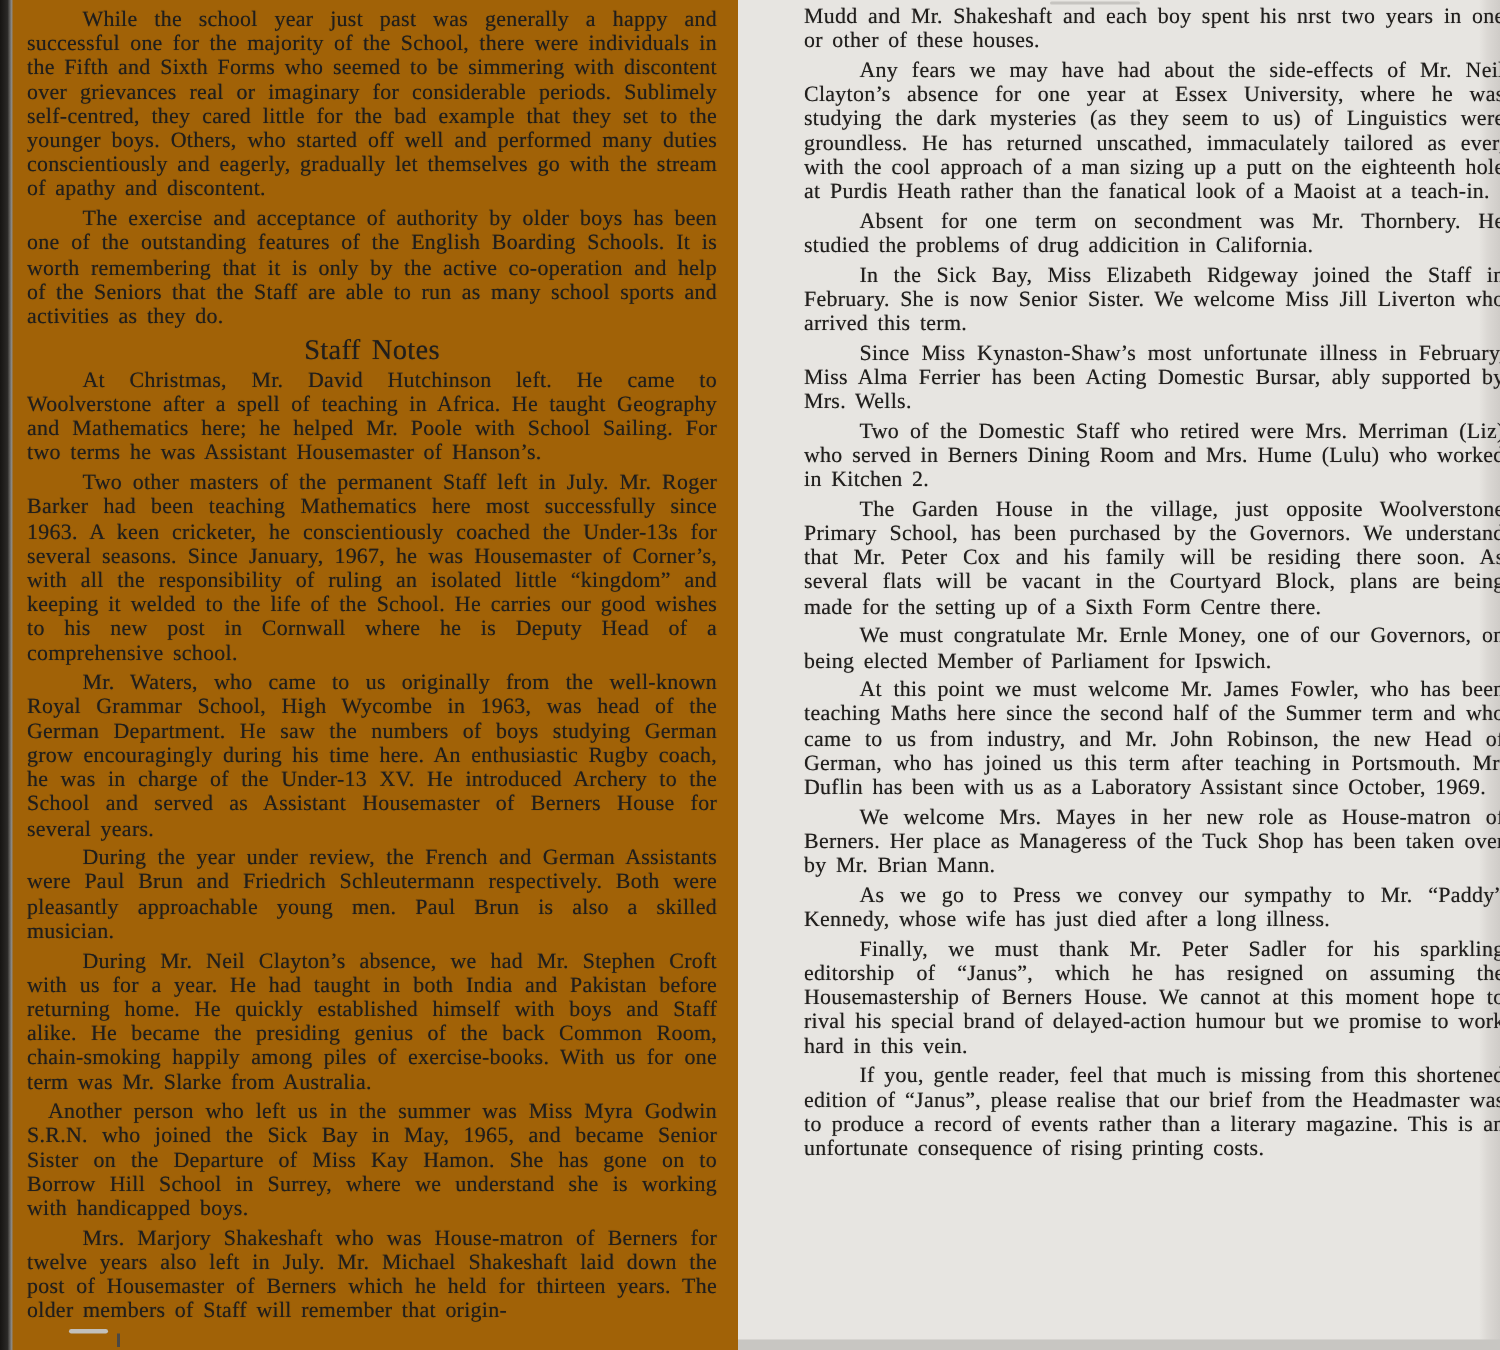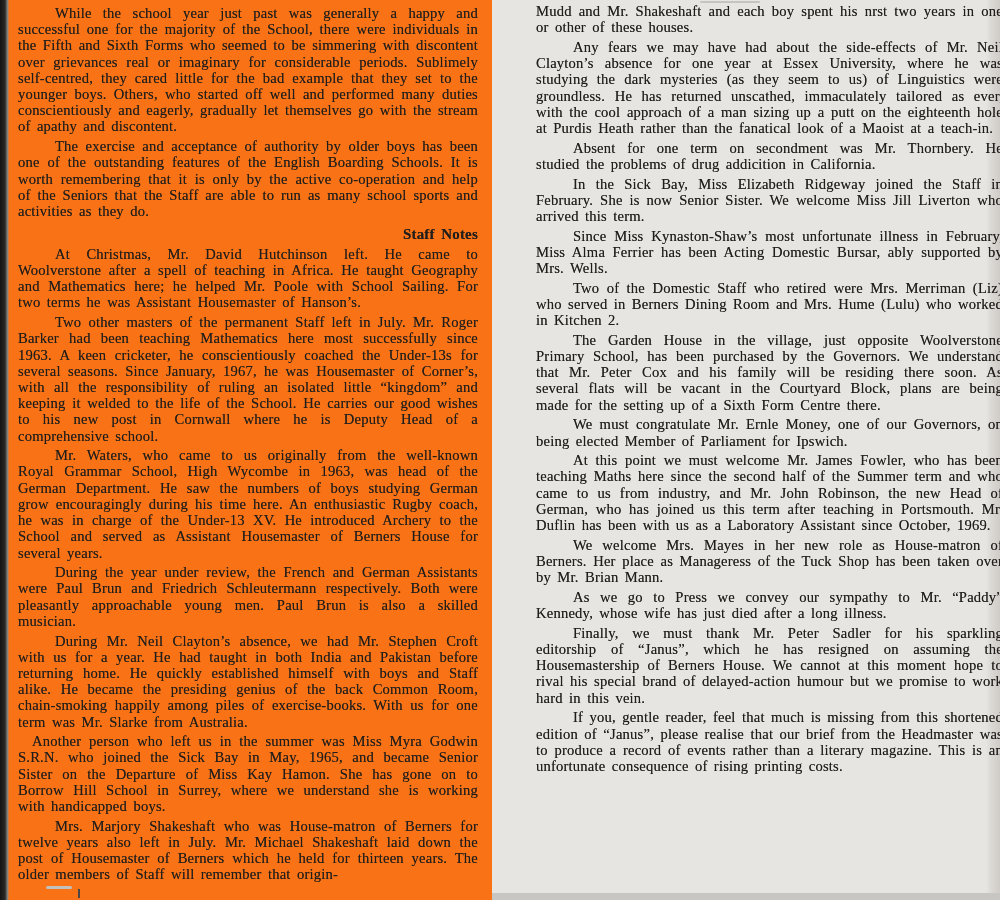--- a/index.html
+++ b/index.html
@@ -5,21 +5,21 @@
   html, body {
     margin: 0;
     padding: 0;
     background: #efede9;
   }
   .page {
     position: relative;
     width: 1000px;
     height: 900px;
     overflow: hidden;
-    background: #f97316;
+    background: #a16207;
     font-family: "Liberation Serif", "DejaVu Serif", serif;
     color: #201e1c;
   }
   
   .right-col-bg {
     position: absolute;
     left: 492px;
     top: 0;
     width: 508px;
     height: 900px;
@@ -65,23 +65,23 @@
   .col-right { left: 536px; top: 3px; width: 467px; }
   .col p {
     margin: 3.5px 0 0 0;
     text-indent: 37px;
   }
   .col p:first-child { margin-top: 0; }
   .col p.no-indent { text-indent: 0; }
   .col p.small-indent { text-indent: 14px; }
   .col h3 {
     margin: 7px 0 2px 0;
-    font-size: 15px;
-    font-weight: bold;
-    text-align: right;
+    font-size: 19px;
+    font-weight: normal;
+    text-align: center;
     letter-spacing: 0.2px;
   }
   
   .artifact-tick {
     position: absolute;
     left: 78px;
     top: 889px;
     width: 2px;
     height: 9px;
     background: #4a4846;

